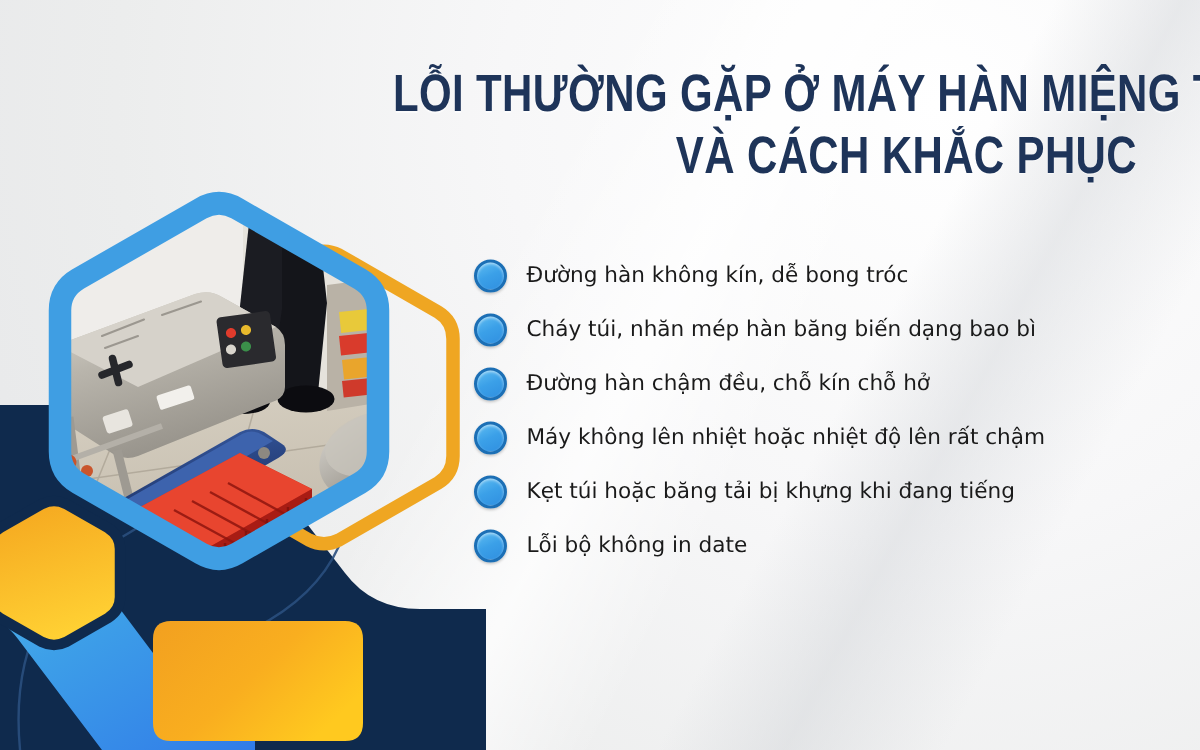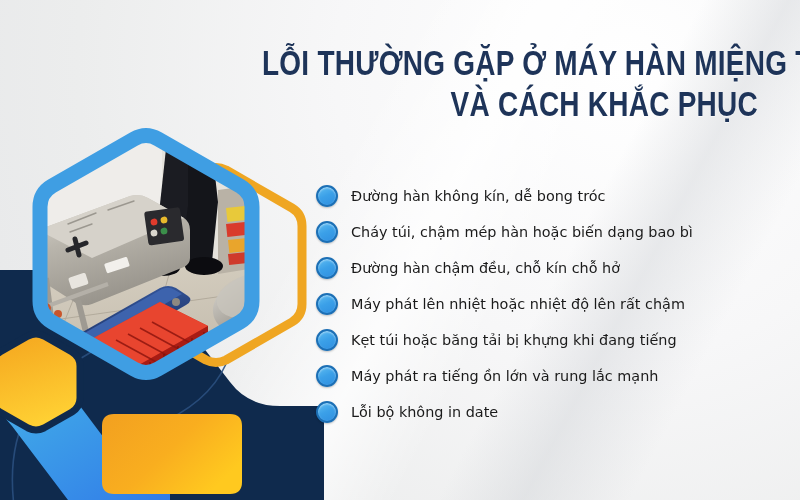--- a/index.html
+++ b/index.html
@@ -66,21 +66,21 @@
   .decor-bl {
     position:absolute;
     left:-6px; bottom:-6px;
     width:330px; height:250px;
     z-index:1;
   }
 
   
   .bullet-list {
     position:absolute;
-    left:316px; top:178px;
+    left:316px; top:166px;
     width:476px;
     z-index:5;
   }
   .bullet-row {
     display:flex;
     align-items:center;
     height:36px;
   }
   .bullet-dot {
     flex:0 0 auto;
@@ -282,37 +282,33 @@
     <div class="title-line">VÀ CÁCH KHẮC PHỤC</div>
   </div>
 
   <div class="bullet-list">
     <div class="bullet-row">
       <span class="bullet-dot"></span>
       <span class="bullet-text">Đường hàn không kín, dễ bong tróc</span>
     </div>
     <div class="bullet-row">
       <span class="bullet-dot"></span>
-      <span class="bullet-text">Cháy túi, chậm mép hàn hoặc biến dạng bao bì</span>
+      <span class="bullet-text">Cháy túi, nhăn mép hàn băng biến dạng bao bì</span>
     </div>
     <div class="bullet-row">
       <span class="bullet-dot"></span>
       <span class="bullet-text">Đường hàn chậm đều, chỗ kín chỗ hở</span>
     </div>
     <div class="bullet-row">
       <span class="bullet-dot"></span>
-      <span class="bullet-text"> Máy phát lên nhiệt hoặc nhiệt độ lên rất chậm</span>
+      <span class="bullet-text"> Máy không lên nhiệt hoặc nhiệt độ lên rất chậm</span>
     </div>
     <div class="bullet-row">
       <span class="bullet-dot"></span>
       <span class="bullet-text">Kẹt túi hoặc băng tải bị khựng khi đang tiếng</span>
     </div>
     <div class="bullet-row">
       <span class="bullet-dot"></span>
-      <span class="bullet-text">Máy phát ra tiếng ồn lớn và rung lắc mạnh</span>
-    </div>
-    <div class="bullet-row">
-      <span class="bullet-dot"></span>
       <span class="bullet-text">Lỗi bộ không in date</span>
     </div>
   </div>
 
 </div>
 
 </body></html>

